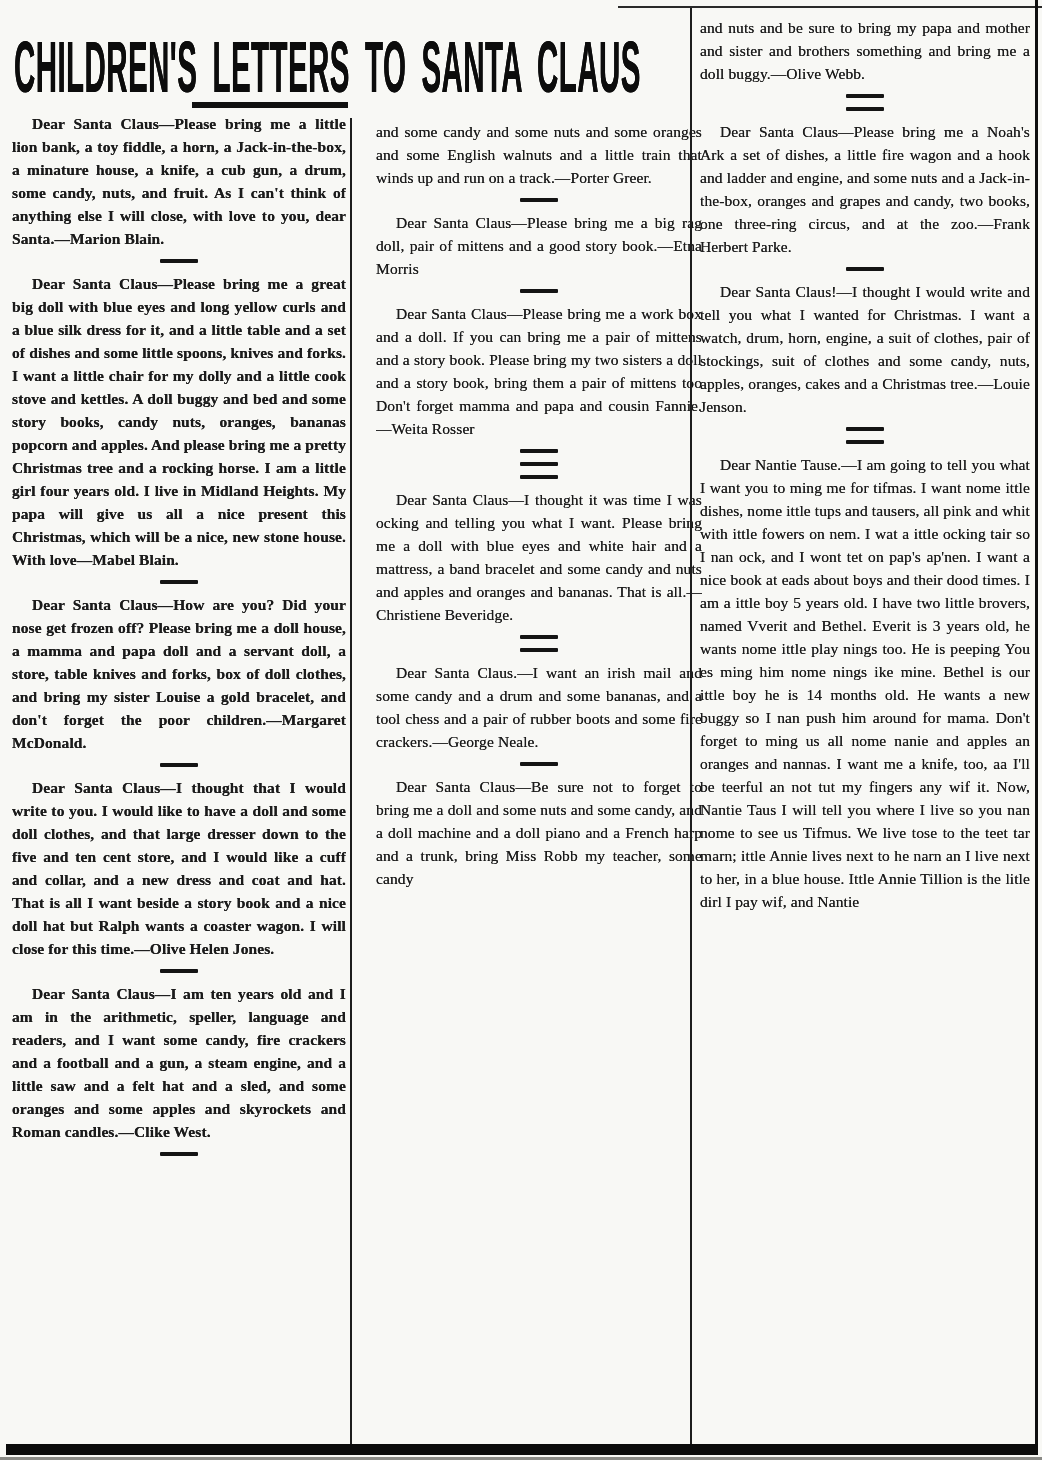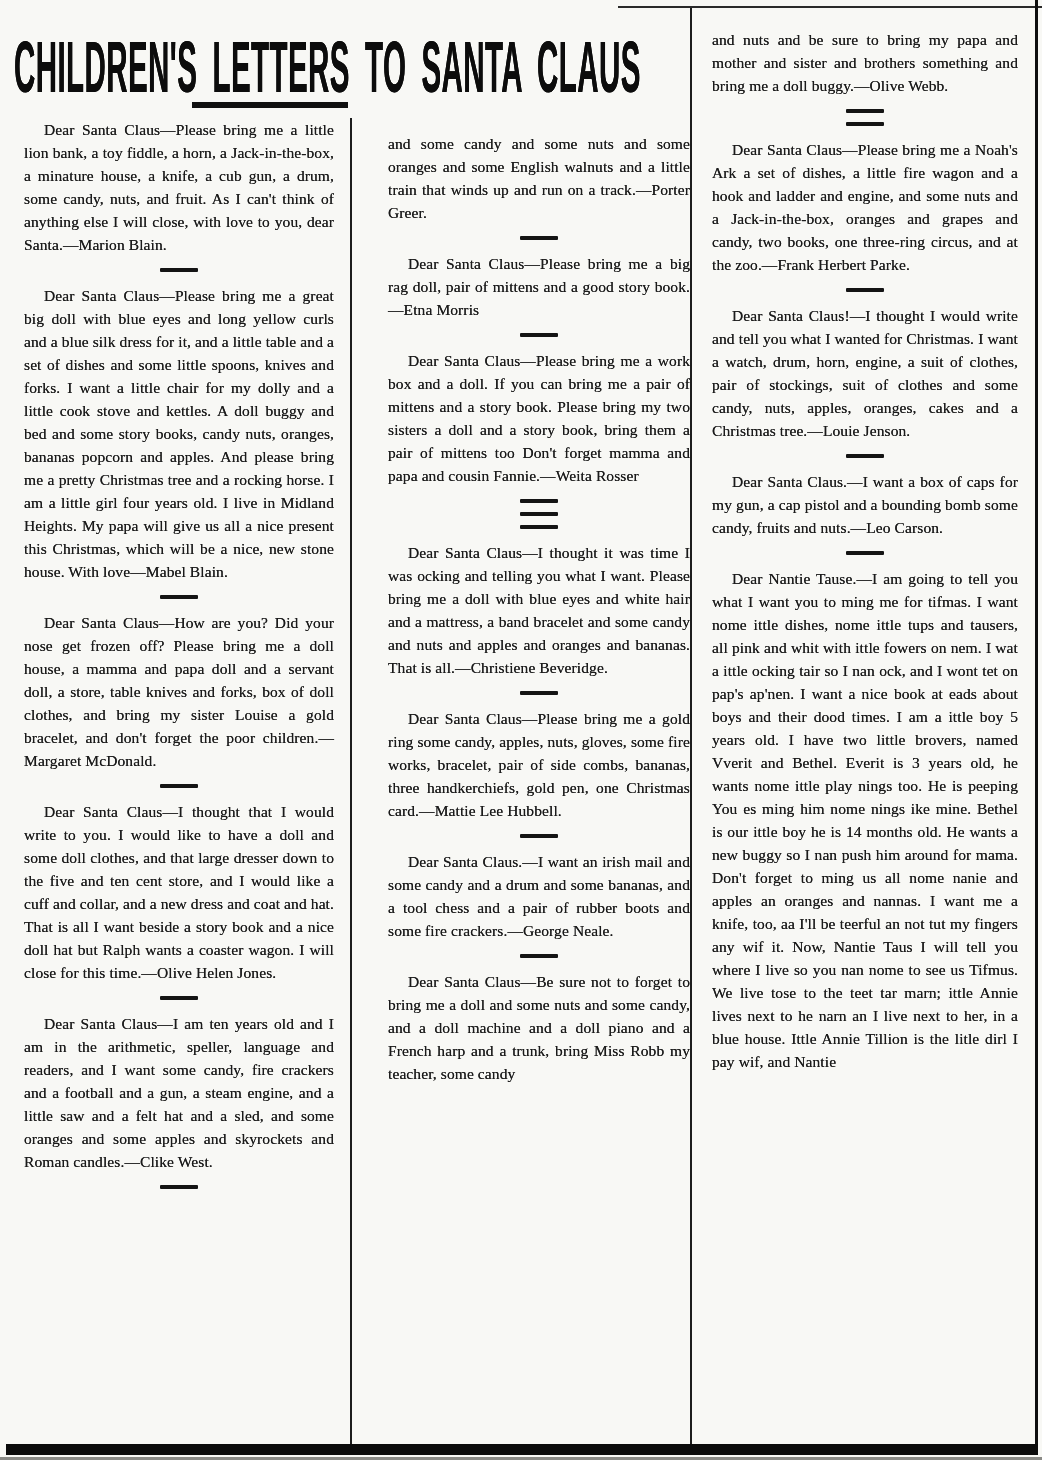--- a/index.html
+++ b/index.html
@@ -26,26 +26,26 @@
   .vrule { position:absolute; width:2px; background:#1d1d1d; }
   #vr1 { left:350px; top:118px; height:1326px; }
   #vr2 { left:690px; top:8px;  height:1436px; }
   #vr3 { left:1035px; top:0;   height:1444px; width:3px; background:#0f0f0f; }
   #toprule  { position:absolute; left:618px; top:6px;  width:424px; height:2px; background:#2a2a2a; }
   #botrule  { position:absolute; left:6px;  top:1444px; width:1032px; height:11px; background:#0b0b0b; }
   #botband  { position:absolute; left:0;   top:1457px; width:1042px; height:3px;  background:#8a8a86; }
 
   
   .col { position:absolute; overflow:hidden; color:#1b1b1b; }
-  #col1 { left:12px;  top:106px; width:334px; height:1322px; }
+  #col1 { left:12px;  top:112px; width:334px; height:1322px;font-weight:bold; }
   #col2 { left:376px; top:120px; width:326px; height:1322px; }
   #col3 { left:700px; top:16px;  width:330px; height:1426px; }
 
   p.letter {
-    margin:12px; text-align:justify; text-indent:20px;
+    margin:0; text-align:justify; text-indent:20px;
     font-size:15.5px; line-height:23px; letter-spacing:0.1px;
     text-shadow:0 0 0.4px #333;
   }
   p.letter.cont { text-indent:0; }
 
   .ldiv { width:38px; height:4px; background:#141414; margin:9px auto; border-radius:1px; }
 </style>
 </head>
 <body>
 
@@ -78,35 +78,33 @@
     <p class="letter cont">and some candy and some nuts and some oranges and some English walnuts and a little train that winds up and run on a track.—Porter Greer.</p>
     <div class="ldiv"></div>
     <p class="letter">Dear Santa Claus—Please bring me a big rag doll, pair of mittens and a good story book.—Etna Morris</p>
     <div class="ldiv"></div>
     <p class="letter">Dear Santa Claus—Please bring me a work box and a doll.  If you can bring me a pair of mittens and a story book.  Please bring my two sisters a doll and a story book, bring them a pair of mittens too  Don't forget mamma and papa and cousin Fannie.—Weita Rosser</p>
     <div class="ldiv"></div>
     <div class="ldiv"></div>
     <div class="ldiv"></div>
     <p class="letter">Dear Santa Claus—I thought it was time I was ocking and telling you what I want.  Please bring me a doll with blue eyes and white hair and a mattress, a band bracelet and some candy and nuts and apples and oranges and bananas.  That is all.—Christiene Beveridge.</p>
     <div class="ldiv"></div>
-    <p class="letter">Dear Santa Claus—Please bring me a gold ring some candy, apples, nuts, gloves, some fire works, bracelet, pair of side combs, bananas, three handkerchiefs, gold pen, one Christmas card.—Mattie Lee Hubbell.</p>
     <div class="ldiv"></div>
     <p class="letter">Dear Santa Claus.—I want an irish mail and some candy and a drum and some bananas, and a tool chess and a pair of rubber boots and some fire crackers.—George Neale.</p>
     <div class="ldiv"></div>
     <p class="letter">Dear Santa Claus—Be sure not to forget to bring me a doll and some nuts and some candy, and a doll machine and a doll piano and a French harp and a trunk, bring Miss Robb my teacher, some candy</p>
   </div>
 
   <div id="col3" class="col">
     <p class="letter cont">and nuts and be sure to bring my papa and mother and sister and brothers something and bring me a doll buggy.—Olive Webb.</p>
     <div class="ldiv"></div>
     <div class="ldiv"></div>
     <p class="letter">Dear Santa Claus—Please bring me a Noah's Ark  a set of dishes, a little fire wagon and a hook and ladder and engine, and some nuts and a Jack-in-the-box, oranges and grapes and candy, two books, one three-ring circus, and at the zoo.—Frank Herbert Parke.</p>
     <div class="ldiv"></div>
     <p class="letter">Dear Santa Claus!—I thought I would write and tell you what I wanted for Christmas.  I want a watch, drum, horn, engine, a suit of clothes, pair of stockings, suit of clothes and some candy, nuts, apples, oranges, cakes and a Christmas tree.—Louie Jenson.</p>
     <div class="ldiv"></div>
-    <p class="letter">Dear Santa Claus.—I want a box of caps for my gun, a cap pistol and a bounding bomb  some candy, fruits and nuts.—Leo Carson.</p>
     <div class="ldiv"></div>
     <p class="letter">Dear Nantie Tause.—I am going to tell you what I want you to ming me for tifmas.  I want nome ittle dishes, nome ittle tups and tausers, all pink and whit with ittle fowers on nem.  I wat a ittle ocking tair so I nan ock, and I wont tet on pap's ap'nen.  I want a nice book at eads about boys and their dood times.  I am a ittle boy 5 years old.  I have two little brovers, named Vverit and Bethel.  Everit is 3 years old, he wants nome ittle play nings too.  He is peeping  You es ming him nome nings ike mine.  Bethel is our ittle boy he is 14 months old.  He wants a new buggy so I nan push him around for mama.  Don't forget to ming us all nome nanie and apples an oranges and nannas.  I want me a knife, too, aa I'll be teerful an not tut my fingers any wif it.  Now, Nantie Taus I will tell you where I live so you nan nome to see us Tifmus.  We live tose to the teet tar marn; ittle Annie lives next to he narn an I live next to her, in a blue house.  Ittle Annie Tillion is the litle dirl I pay wif, and Nantie</p>
   </div>
 
   <div id="botrule"></div>
   <div id="botband"></div>
 </div>
 
 </body></html>

